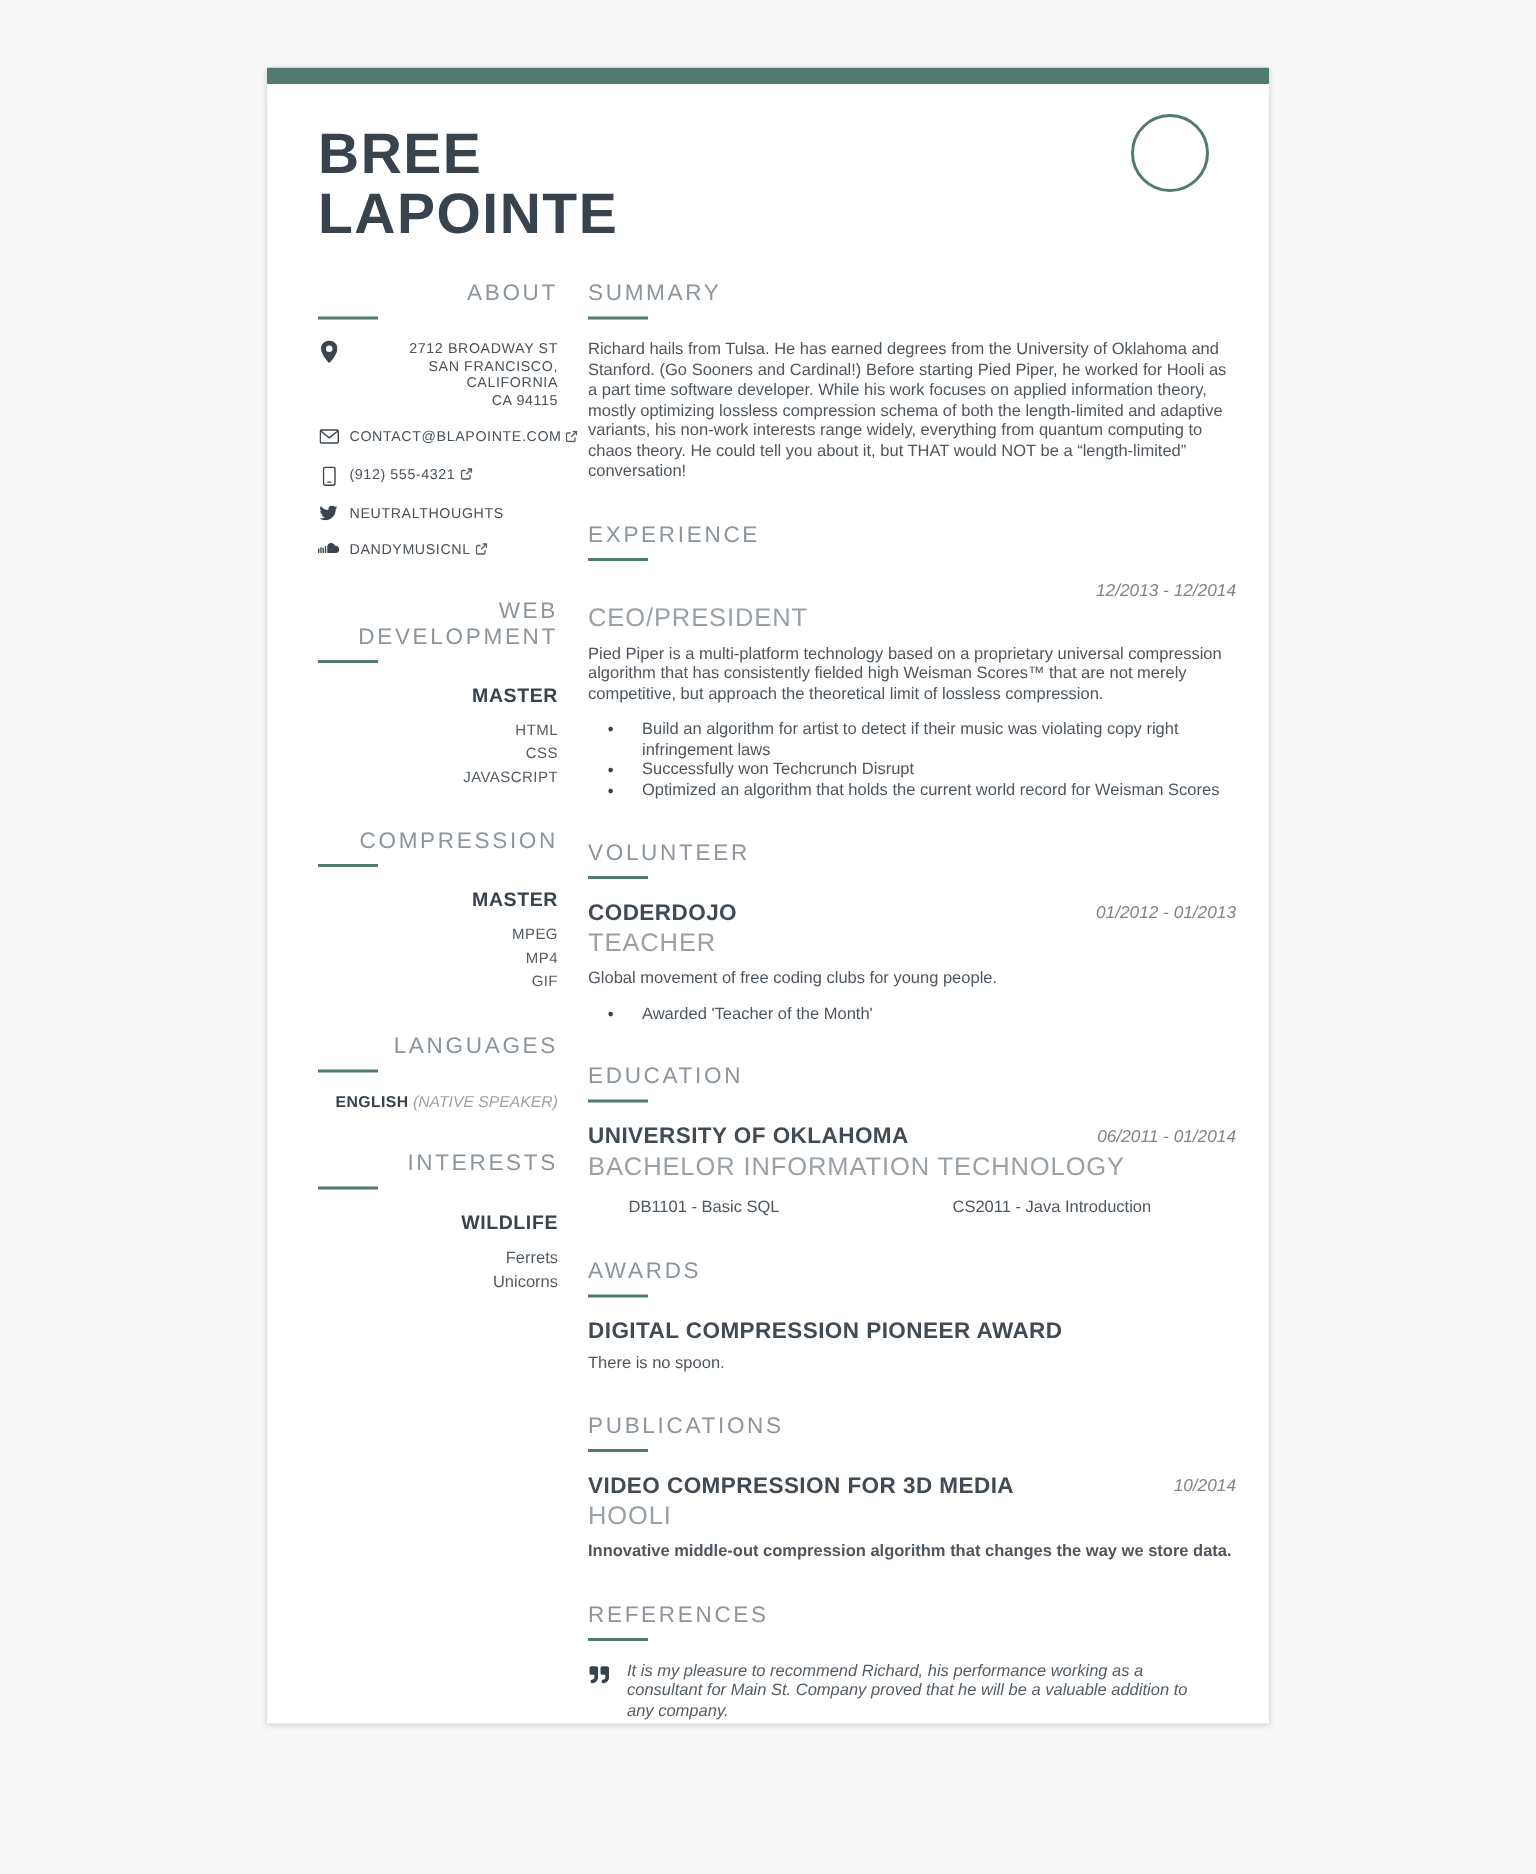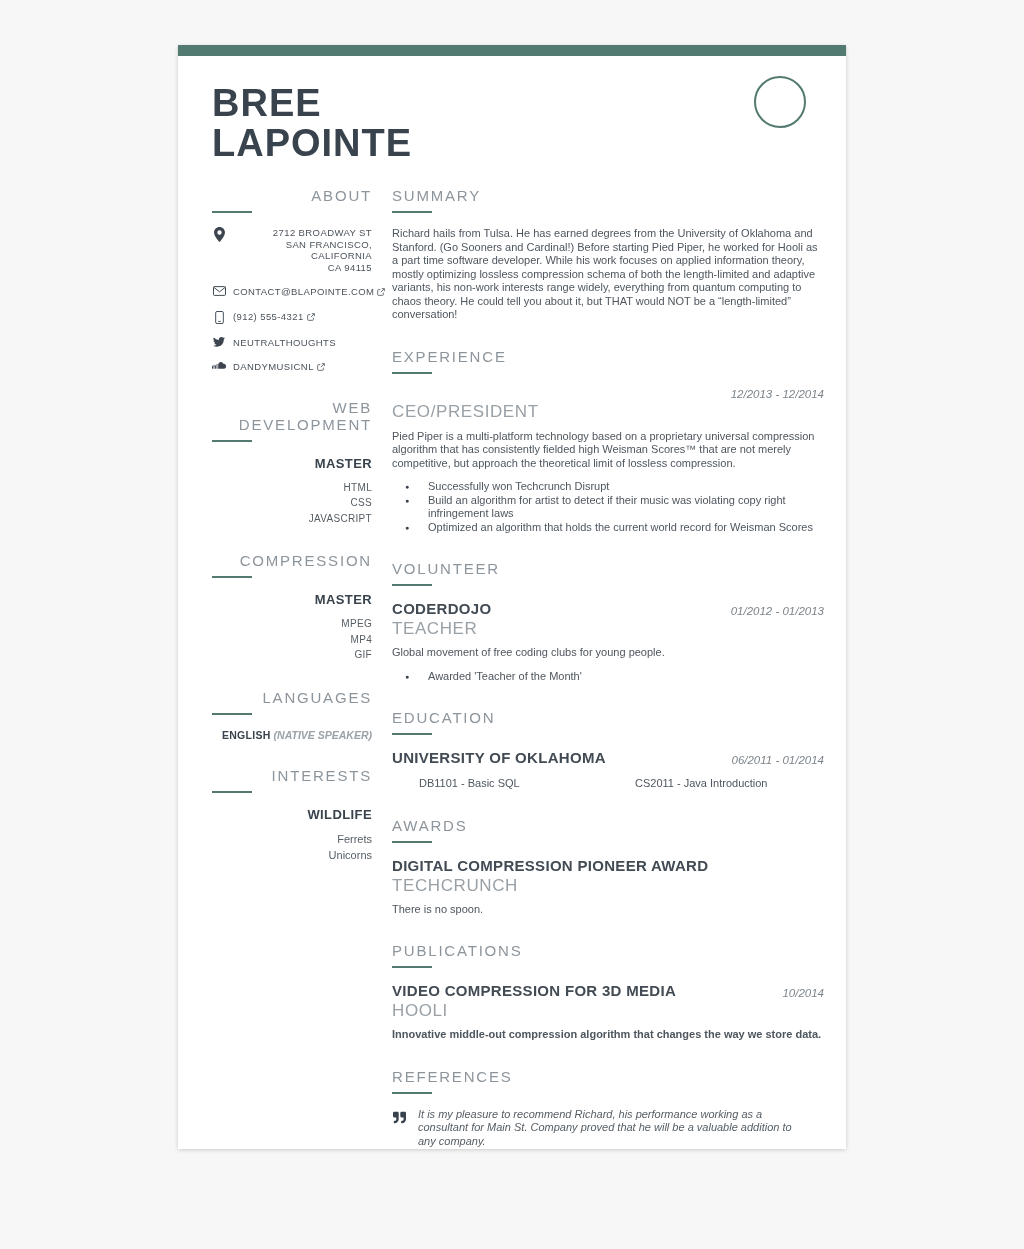--- a/index.html
+++ b/index.html
@@ -37,25 +37,25 @@
 
   
   .c-row { display:flex; margin-bottom:13px; font-size:9.5px; color:#4a525a; letter-spacing:.4px; line-height:11.5px; }
   .c-ico { width:14px; flex:none; margin-right:7px; color:#3c454e; display:flex; justify-content:center; padding-top:0; }
   .c-ico svg { display:block; }
   .ext { margin-left:3px; color:#555d64; position:relative; top:1px; }
   .sub-h { font-size:13px; font-weight:700; color:#39434d; letter-spacing:.4px; margin-bottom:9px;padding-left:40px; }
   .s-item { font-size:10px; color:#555d64; line-height:15.5px; letter-spacing:.3px; }
   .lang-row { font-size:10.5px; color:#39434d; }
   .lang-name { font-weight:700; letter-spacing:.3px; }
-  .lang-note { font-style:italic; color:#9aa2a8; font-weight:700; }
+  .lang-note { font-style:italic; color:#9aa2a8; font-weight:400; }
   .int-item { font-size:11px; color:#555d64; line-height:16px; }
 
   
-  .entry-head { display:flex; justify-content:space-between; align-items:flex-end; }
+  .entry-head { display:flex; justify-content:space-between; align-items:center; }
   .entry-title { font-size:15px; font-weight:700; color:#424b54; letter-spacing:.3px; }
   .entry-date { font-size:11.5px; font-style:italic; color:#7d858c; white-space:nowrap; }
   .entry-role { font-size:17px; color:#99a1a7; letter-spacing:.6px; margin-top:2px; }
   .body-text { font-size:11px; color:#4e565e; line-height:13.5px; }
   .desc { margin-top:8px; }
   .bullets { margin-top:10px; list-style:none; }
   .bullet { display:flex; }
   .dot { flex:none; width:10px; margin:0 13px; font-size:7px; line-height:13.5px; color:#39434d; }
   .bullet .body-text { flex:1; }
   .courses { display:grid; grid-template-columns:216px 1fr; padding-left:27px; margin-top:11px; }
@@ -219,25 +219,25 @@
         <div class="sec-body">
           <div class="entry-head">
             <span class="entry-title"></span>
             <span class="entry-date">12/2013 - 12/2014</span>
           </div>
           <div class="entry-role">CEO/PRESIDENT</div>
           <div class="body-text desc">Pied Piper is a multi-platform technology based on a proprietary universal compression algorithm that has consistently fielded high Weisman Scores™ that are not merely competitive, but approach the theoretical limit of lossless compression.</div>
           <ul class="bullets">
             <li class="bullet">
                 <span class="dot">●</span>
-                <span class="body-text">Successfully won Techcrunch Disrupt</span>
+                <span class="body-text">Build an algorithm for artist to detect if their music was violating copy right infringement laws</span>
               </li>
             <li class="bullet">
                 <span class="dot">●</span>
-                <span class="body-text">Build an algorithm for artist to detect if their music was violating copy right infringement laws</span>
+                <span class="body-text">Successfully won Techcrunch Disrupt</span>
               </li>
             <li class="bullet">
                 <span class="dot">●</span>
                 <span class="body-text">Optimized an algorithm that holds the current world record for Weisman Scores</span>
               </li>
           </ul>
         </div>
       </div>
 
       <div class="sec">
@@ -260,35 +260,35 @@
       </div>
 
       <div class="sec">
         <div class="sec-h">EDUCATION</div>
         <div class="rule"></div>
         <div class="sec-body">
           <div class="entry-head">
             <span class="entry-title">UNIVERSITY OF OKLAHOMA</span>
             <span class="entry-date">06/2011 - 01/2014</span>
           </div>
+          <div class="entry-role">BACHELOR INFORMATION TECHNOLOGY</div>
           <div class="courses body-text">
             <span>DB1101 - Basic SQL</span>
             <span>CS2011 - Java Introduction</span>
           </div>
         </div>
       </div>
 
       <div class="sec">
         <div class="sec-h">AWARDS</div>
         <div class="rule"></div>
         <div class="sec-body">
           <div class="entry-head">
             <span class="entry-title">DIGITAL COMPRESSION PIONEER AWARD</span>
           </div>
-          <div class="entry-role">TECHCRUNCH</div>
           <div class="body-text" style="margin-top:7px;">There is no spoon.</div>
         </div>
       </div>
 
       <div class="sec">
         <div class="sec-h">PUBLICATIONS</div>
         <div class="rule"></div>
         <div class="sec-body">
           <div class="entry-head">
             <span class="entry-title">VIDEO COMPRESSION FOR 3D MEDIA</span>

